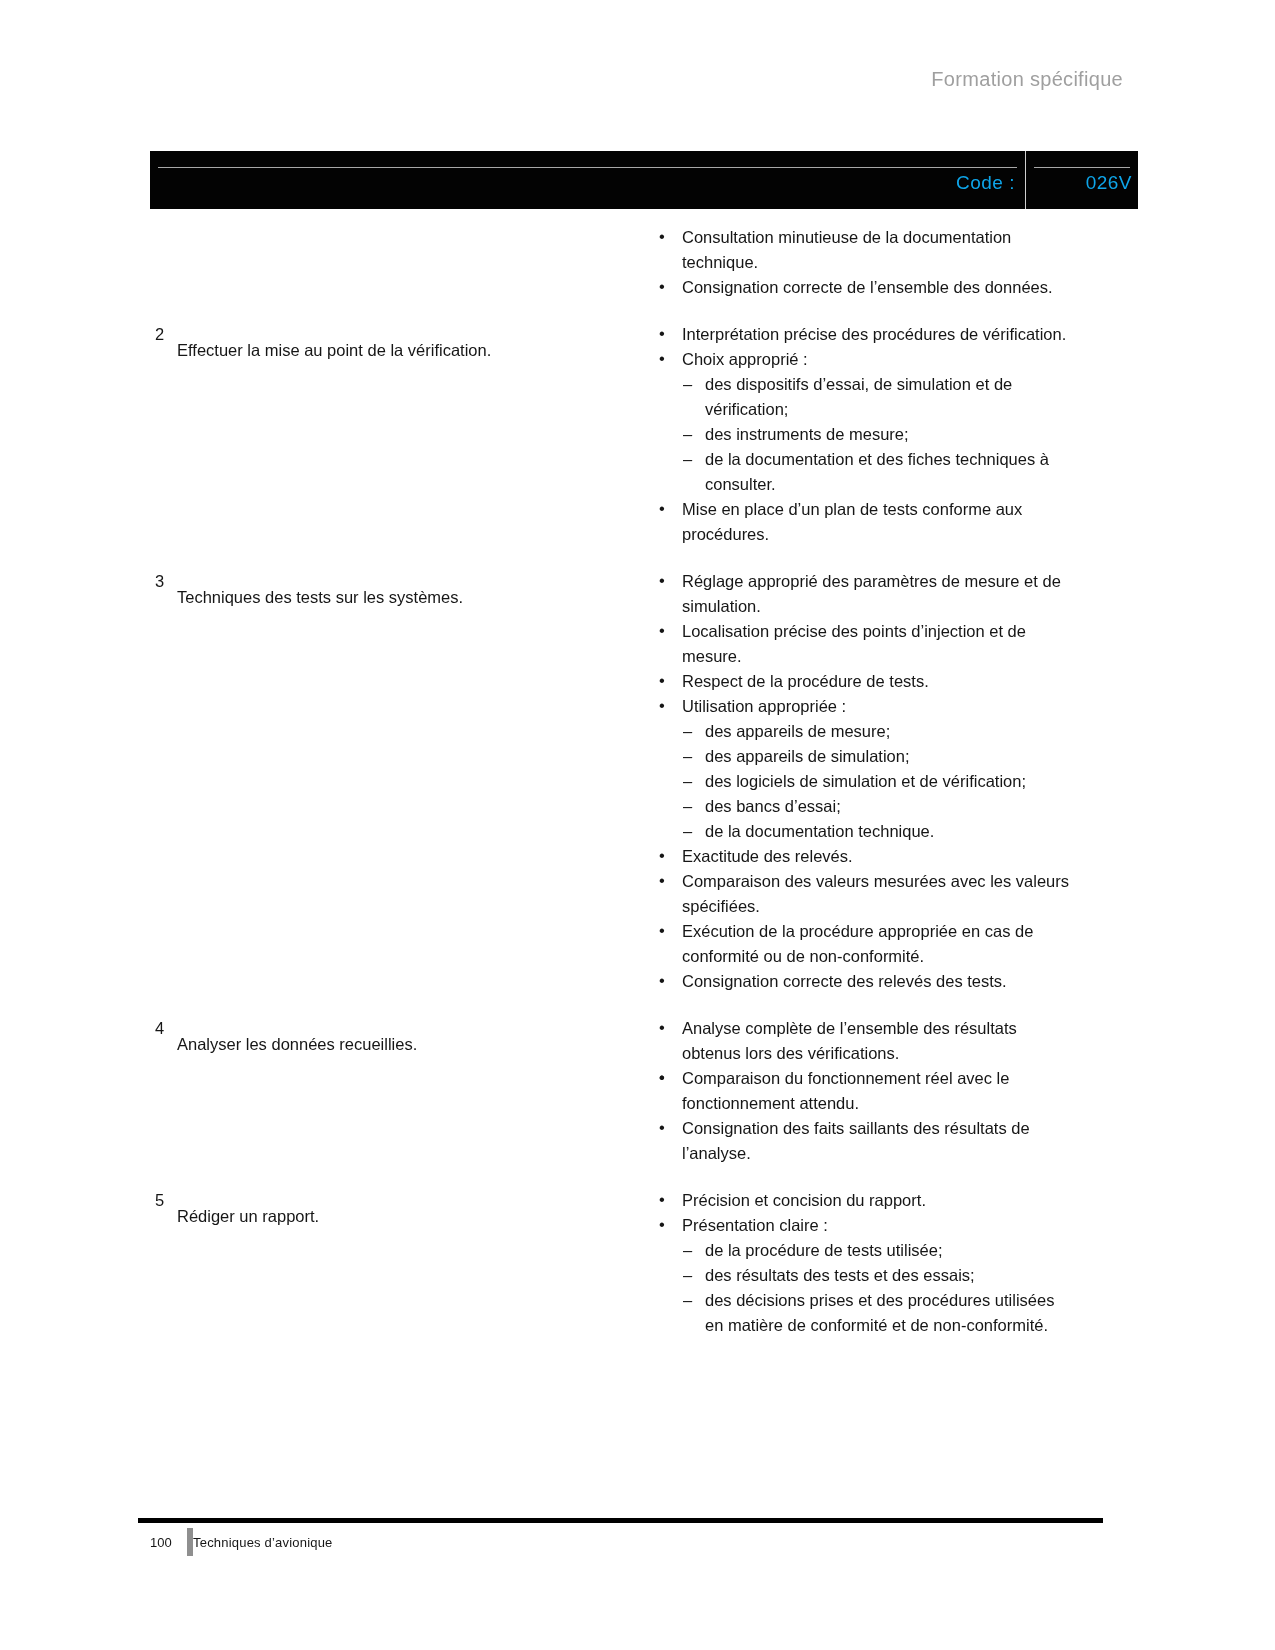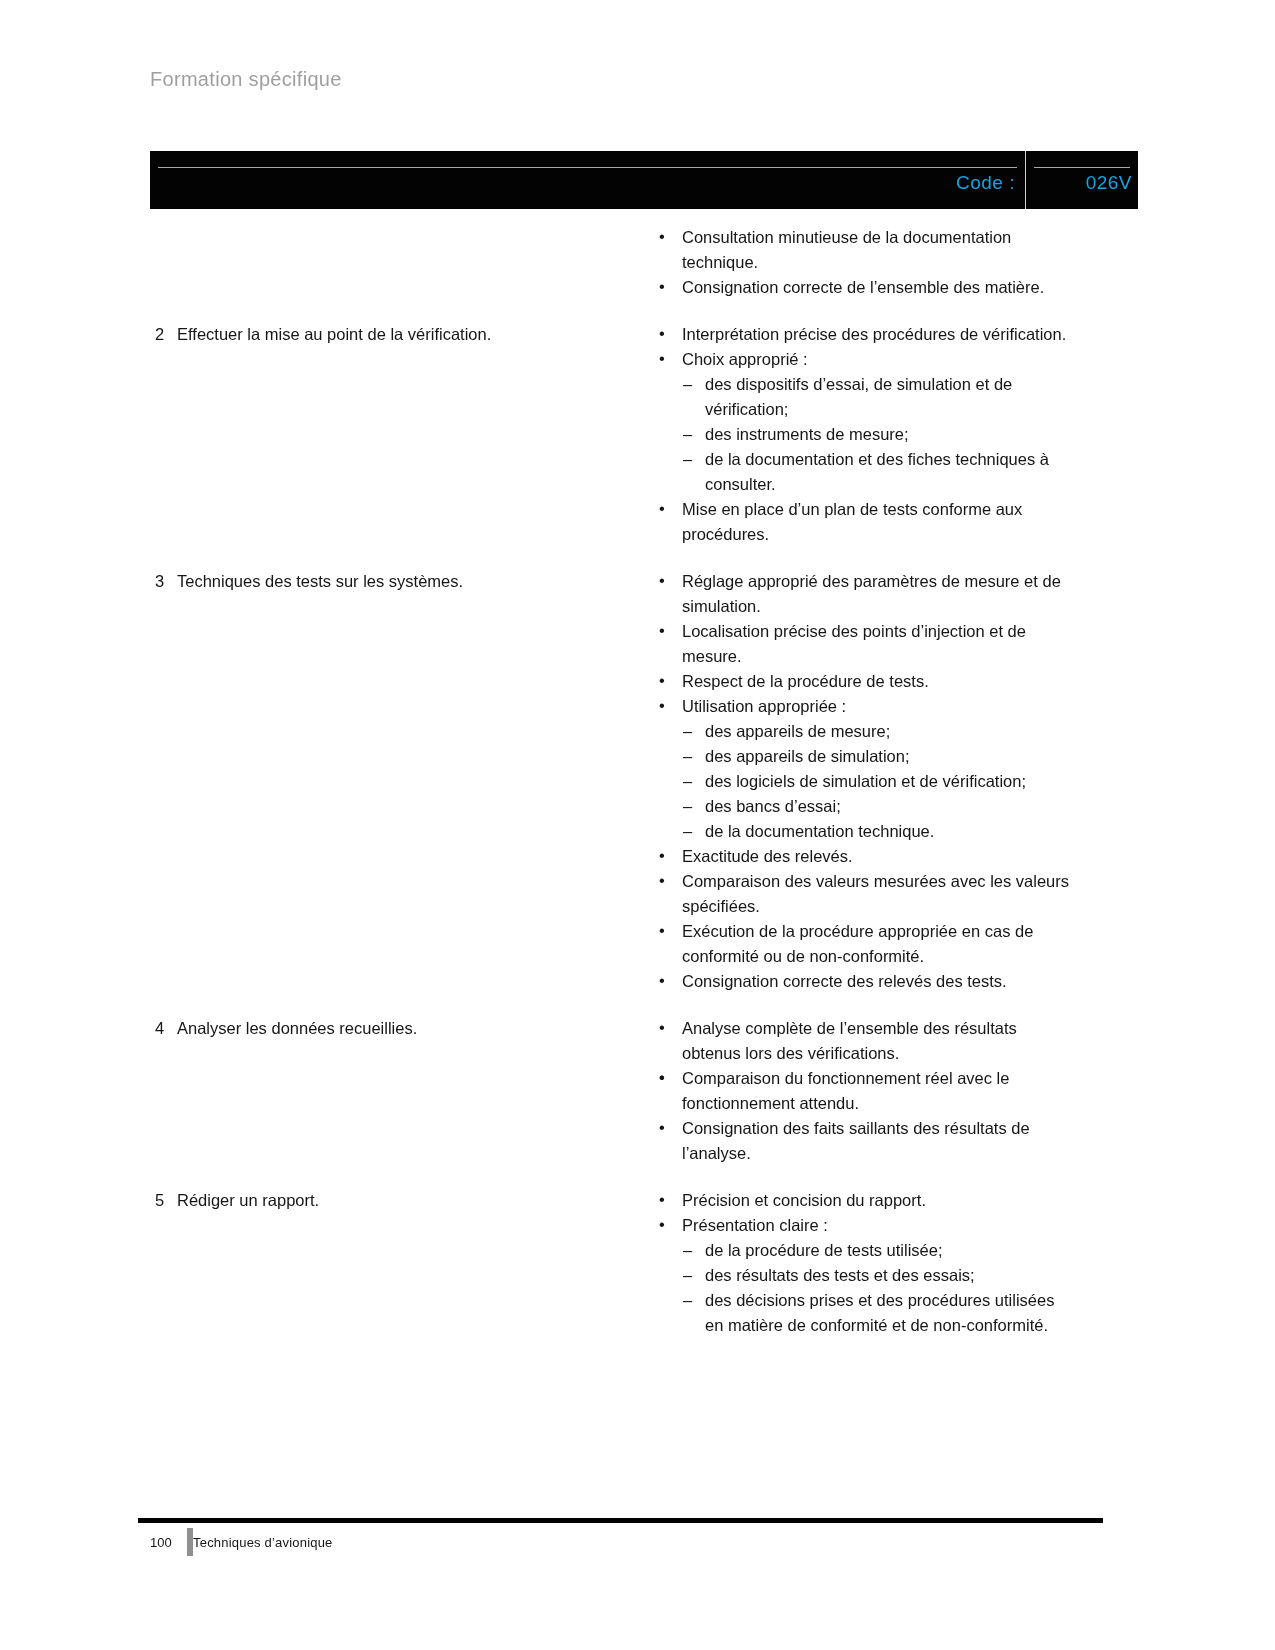--- a/index.html
+++ b/index.html
@@ -8,21 +8,21 @@
     width:1275px; height:1650px;
     font-family:"Liberation Sans", sans-serif;
     color:#161616;
     position:relative;
   }
   .page { position:relative; width:1275px; height:1650px; overflow:hidden; background:#fff; }
 
   
   .header-label {
     position:absolute; top:68px; left:150px; width:988px;
-    text-align:left; padding-right:15px;
+    text-align:right; padding-right:15px;
     font-size:20px; color:#9f9f9f; letter-spacing:0.3px;
   }
 
   
   .code-bar {
     position:absolute; left:150px; top:151px; width:988px; height:58px;
     background:#030303; display:flex;
   }
   .code-cell-left { position:relative; flex:1; }
   .code-cell-right { position:relative; width:113px; border-left:1px solid #cfcfcf;padding-left:27px; }
@@ -31,21 +31,21 @@
     position:absolute; top:21px; color:#0ea5e9; font-size:19px; letter-spacing:0.5px;
   }
   .code-label { right:10px; }
   .code-value { right:6px; }
 
   
   .content { position:absolute; left:150px; top:225px; width:988px; }
   .row { display:flex; align-items:flex-start; margin-bottom:22px; font-size:16.5px; line-height:25px; }
   .col-left { width:505px; display:flex; }
   .num { width:27px; padding-left:5px; flex:none; }
-  .objective { flex:1; padding-right:40px; }
+  .objective { flex:1; padding-right:40px;margin-top:16px; }
   .col-right { width:415px; list-style:none; }
   .col-right li { position:relative; }
   li.bullet { padding-left:27px; }
   li.bullet > .marker { position:absolute; left:4px; top:-1px; }
   li.dash { padding-left:50px; }
   li.dash > .marker { position:absolute; left:28px; top:0; }
 
   
   .footer-rule { position:absolute; left:138px; top:1518px; width:965px; height:5px; background:#000; }
   .footer-line { position:absolute; left:150px; top:1528px; height:28px; display:flex; align-items:center; }
@@ -72,21 +72,21 @@
   </div>
 
   <main class="content" id="rows">
       <div class="row">
         <div class="col-left">
           <span class="num"></span>
           <span class="objective"></span>
         </div>
         <ul class="col-right">
           <li class="bullet"><span class="marker">•</span><span class="txt">Consultation minutieuse de la documentation technique.</span></li>
-          <li class="bullet"><span class="marker">•</span><span class="txt">Consignation correcte de l’ensemble des matière.</span></li>
+          <li class="bullet"><span class="marker">•</span><span class="txt">Consignation correcte de l’ensemble des données.</span></li>
         </ul>
       </div>
       <div class="row">
         <div class="col-left">
           <span class="num">2</span>
           <span class="objective">Effectuer la mise au point de la vérification.</span>
         </div>
         <ul class="col-right">
           <li class="bullet"><span class="marker">•</span><span class="txt">Interprétation précise des procédures de vérification.</span></li>
           <li class="bullet"><span class="marker">•</span><span class="txt">Choix approprié :</span></li>

